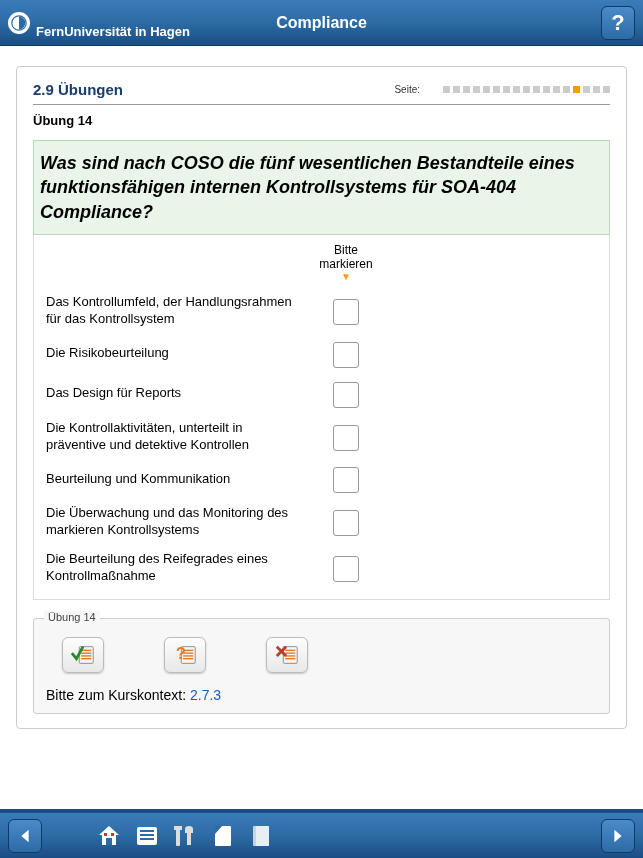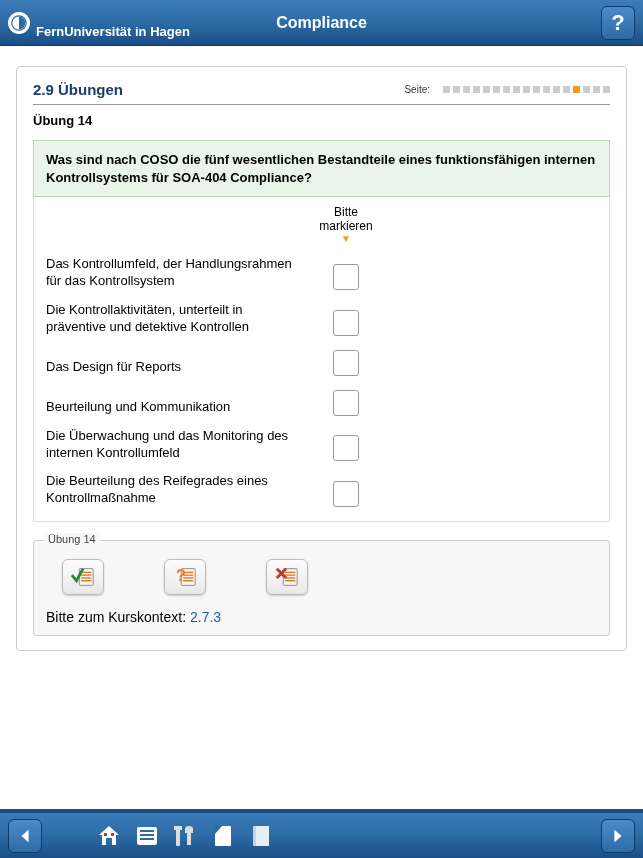--- a/index.html
+++ b/index.html
@@ -90,21 +90,21 @@
       margin-bottom: 6px;
     }
     .section-title {
       color: #1a3d6b;
       font-size: 15px;
       font-weight: bold;
     }
     .page-indicator {
       display: flex;
       align-items: center;
-      gap: 8px;
+      gap: 18px;
       font-size: 10px;
     }
     .page-indicator-label {
       color: #333;
       margin-right: 2px;
     }
     .page-dot {
       width: 7px;
       height: 7px;
       background: #ccc;
@@ -118,44 +118,45 @@
       margin: 4px 0 8px 0;
     }
     .exercise-title {
       font-size: 13px;
       font-weight: bold;
       margin-bottom: 12px;
     }
     .question-box {
       background: #e8f5e8;
       border: 1px solid #b8d8b8;
-      padding: 10px 12px;
-      font-size: 13px;
+      padding: 10px 6px;
+      font-size: 18px;
       font-weight: bold;
       line-height: 1.35;
+      font-style: italic;
     }
     .options-area {
       border: 1px solid #ddd;
       border-top: none;
       padding: 8px 24px 14px 12px;
     }
     .column-header {
       text-align: center;
       font-size: 12px;
       margin-left: 260px;
       width: 80px;
       margin-bottom: 2px;
     }
     .column-header .arrow {
       color: #f39c12;
       font-size: 10px;
     }
     .option-row {
       display: flex;
-      align-items: flex-end;
+      align-items: center;
       margin-top: 12px;
     }
     .option-label {
       width: 260px;
       font-size: 13px;
       line-height: 1.3;
       padding-right: 8px;
     }
     .option-checkbox {
       width: 26px;
@@ -306,33 +307,37 @@
       <div class="column-header">
         <div>Bitte markieren</div>
         <div class="arrow">▼</div>
       </div>
       <div id="options-list">
           <div class="option-row">
             <div class="option-label">Das Kontrollumfeld, der Handlungsrahmen für das Kontrollsystem</div>
             <div class="option-checkbox"></div>
           </div>
           <div class="option-row">
+            <div class="option-label">Die Risikobeurteilung</div>
+            <div class="option-checkbox"></div>
+          </div>
+          <div class="option-row">
+            <div class="option-label">Das Design für Reports</div>
+            <div class="option-checkbox"></div>
+          </div>
+          <div class="option-row">
             <div class="option-label">Die Kontrollaktivitäten, unterteilt in präventive und detektive Kontrollen</div>
             <div class="option-checkbox"></div>
           </div>
           <div class="option-row">
-            <div class="option-label">Das Design für Reports</div>
-            <div class="option-checkbox"></div>
-          </div>
-          <div class="option-row">
             <div class="option-label">Beurteilung und Kommunikation</div>
             <div class="option-checkbox"></div>
           </div>
           <div class="option-row">
-            <div class="option-label">Die Überwachung und das Monitoring des internen Kontrollumfeld</div>
+            <div class="option-label">Die Überwachung und das Monitoring des markieren Kontrollsystems</div>
             <div class="option-checkbox"></div>
           </div>
           <div class="option-row">
             <div class="option-label">Die Beurteilung des Reifegrades eines Kontrollmaßnahme</div>
             <div class="option-checkbox"></div>
           </div>
         </div>
     </div>
 
     <div class="actions-box">

